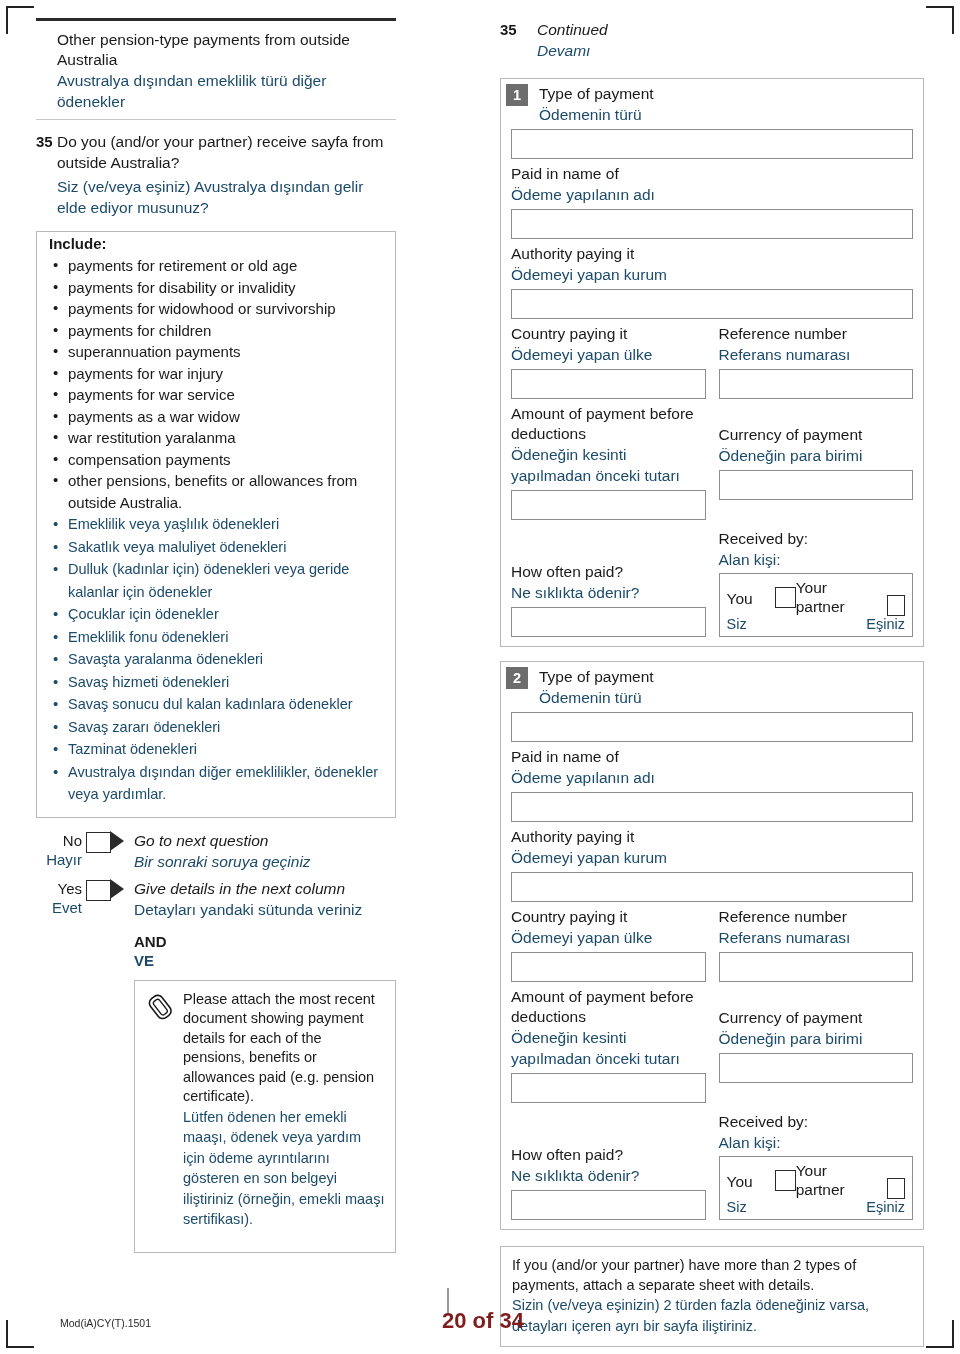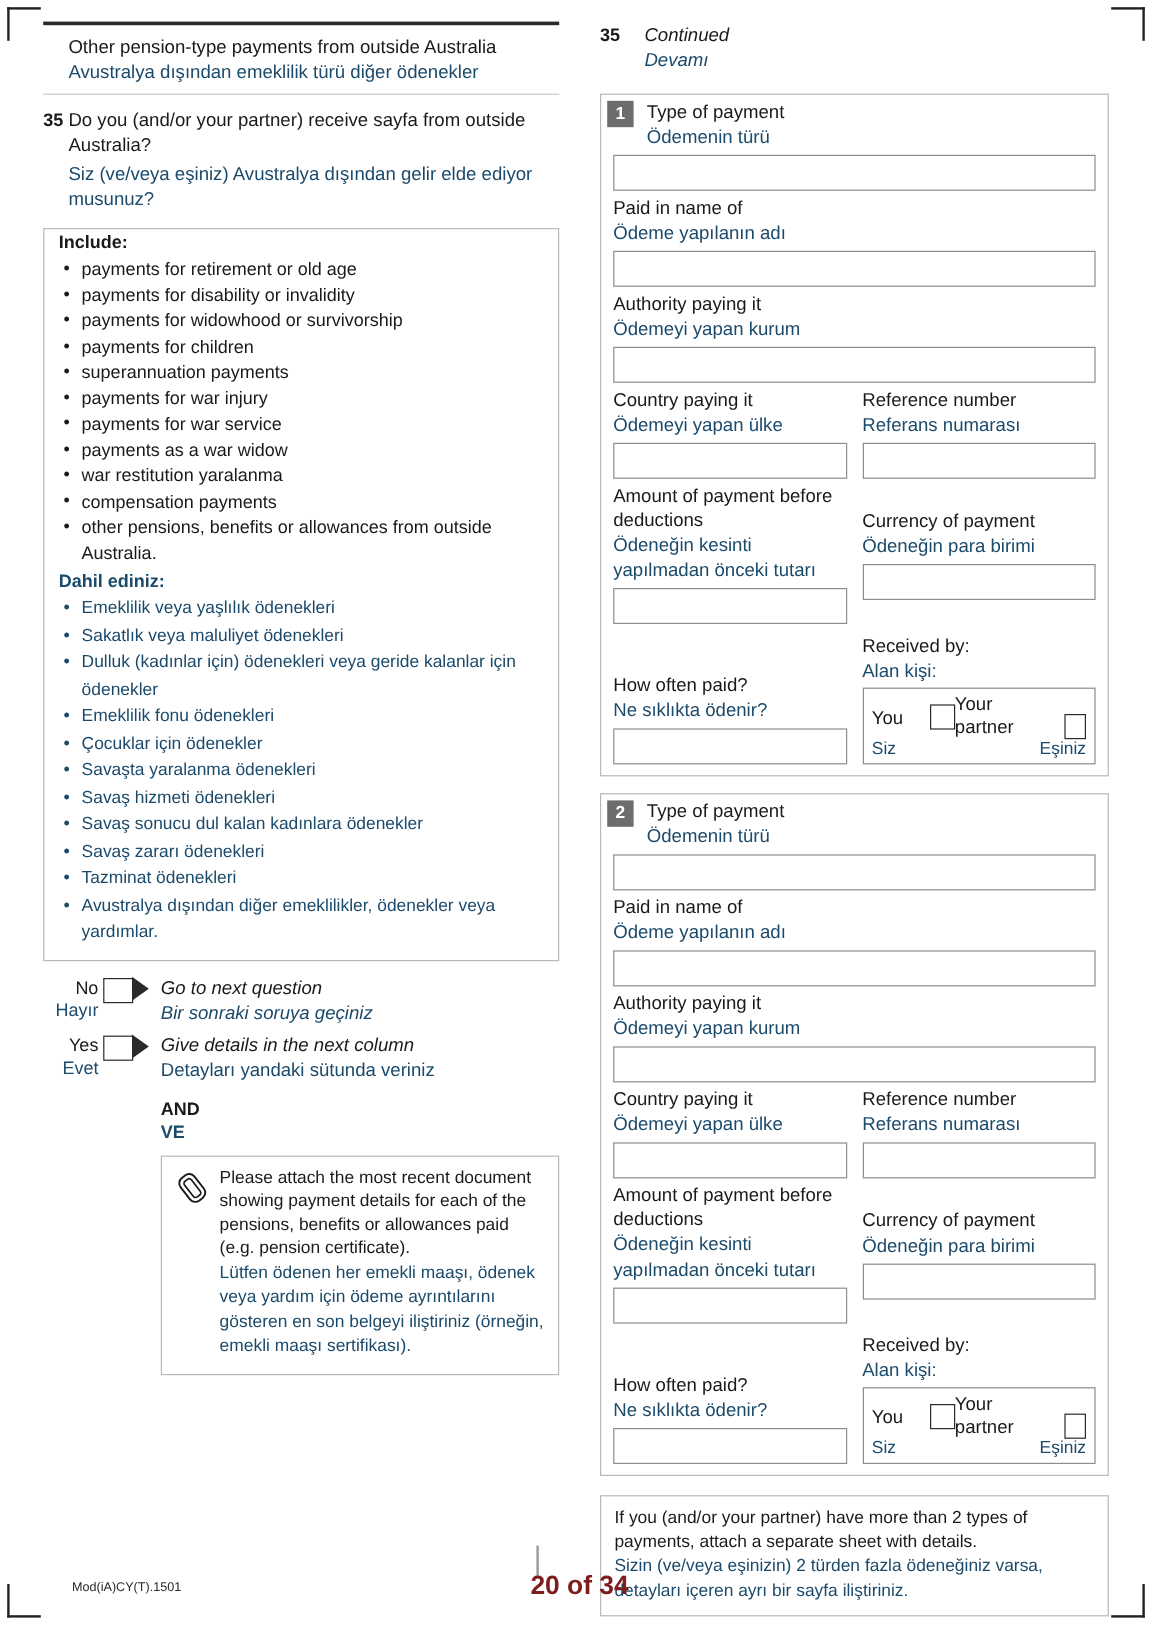--- a/index.html
+++ b/index.html
@@ -19,21 +19,21 @@
   .crop.br{right:6px;bottom:6px;border-right:2px solid #222;border-bottom:2px solid #222;}
 
   .tr-tick{position:absolute;left:447px;top:1288px;width:2px;height:26px;background:#9a9a9a;}
 
   
   .en{color:#1a1a1a;}
   .tr{color:#1b4a6b;}
   .ital{font-style:italic;}
 
   
-  .leftcol{position:absolute;left:36px;top:18px;width:430px;}
+  .leftcol{position:absolute;left:36px;top:18px;width:360px;}
 
   .sec-head{position:relative;border-top:3px solid #2a2a2a;padding-top:9px;padding-left:21px;}
   .sec-head .l1{font-size:15.5px;line-height:20px;}
   .sec-head .l2{font-size:15.5px;line-height:21px;}
   .sec-rule{border-bottom:1.5px solid #c9c9c9;margin-top:7px;}
 
   .qrow{position:relative;margin-top:11px;padding-left:21px;}
   .qnum{position:absolute;left:0;top:0;font-size:15px;font-weight:bold;line-height:21px;}
   .qrow .qen{font-size:15.5px;line-height:21px;}
   .qrow .qtr{font-size:15.5px;line-height:21px;margin-top:3px;}
@@ -56,21 +56,21 @@
   .arw{position:absolute;left:16px;top:0px;width:0;height:0;
        border-top:10.5px solid transparent;border-bottom:10.5px solid transparent;border-left:14px solid #2a2a2a;}
   .ans-txt{padding-left:40px;}
   .ans-txt .e{font-size:15.5px;line-height:20px;font-style:italic;}
   .ans-txt .t{font-size:15.5px;line-height:21px;}
 
   .andve{padding-left:40px;margin-top:7px;}
   .andve .e{font-size:15px;font-weight:bold;line-height:19px;}
   .andve .t{font-size:15px;font-weight:bold;line-height:20px;}
 
-  .attachbox{margin-left:40px;margin-top:9px;border:1px solid #b8b8b8;padding:9px 10px 12px 10px;position:relative;}
+  .attachbox{margin-left:40px;margin-top:9px;border:1px solid #b8b8b8;padding:9px 10px 22px 10px;position:relative;}
   .attach-inner{position:relative;padding-left:38px;}
   .clip{position:absolute;left:0px;top:2px;width:30px;height:30px;}
   .attach-inner .e{font-size:14.5px;line-height:19.5px;}
   .attach-inner .t{font-size:14.5px;line-height:20.5px;}
 
   
   .rightcol{position:absolute;left:500px;top:20px;width:424px;}
   .cont{position:relative;padding-left:37px;}
   .cont .num{position:absolute;left:0;top:0;font-size:15px;font-weight:bold;line-height:20px;}
   .cont .e{font-size:15.5px;line-height:20px;}
@@ -153,27 +153,26 @@
         <li>payments for widowhood or survivorship</li>
         <li>payments for children</li>
         <li>superannuation payments</li>
         <li>payments for war injury</li>
         <li>payments for war service</li>
         <li>payments as a war widow</li>
         <li>war restitution yaralanma</li>
         <li>compensation payments</li>
         <li>other pensions, benefits or allowances from outside Australia.</li>
       </ul>
-      <div class="hd tr" style="margin-top:2px">Dahil ediniz:</div>
       <ul class="bl tlist tr">
         <li>Emeklilik veya yaşlılık ödenekleri</li>
         <li>Sakatlık veya maluliyet ödenekleri</li>
         <li>Dulluk (kadınlar için) ödenekleri veya geride kalanlar için ödenekler</li>
+        <li>Çocuklar için ödenekler</li>
         <li>Emeklilik fonu ödenekleri</li>
-        <li>Çocuklar için ödenekler</li>
         <li>Savaşta yaralanma ödenekleri</li>
         <li>Savaş hizmeti ödenekleri</li>
         <li>Savaş sonucu dul kalan kadınlara ödenekler</li>
         <li>Savaş zararı ödenekleri</li>
         <li>Tazminat ödenekleri</li>
         <li>Avustralya dışından diğer emeklilikler, ödenekler veya yardımlar.</li>
       </ul>
     </div>
 
     <div class="answers">

